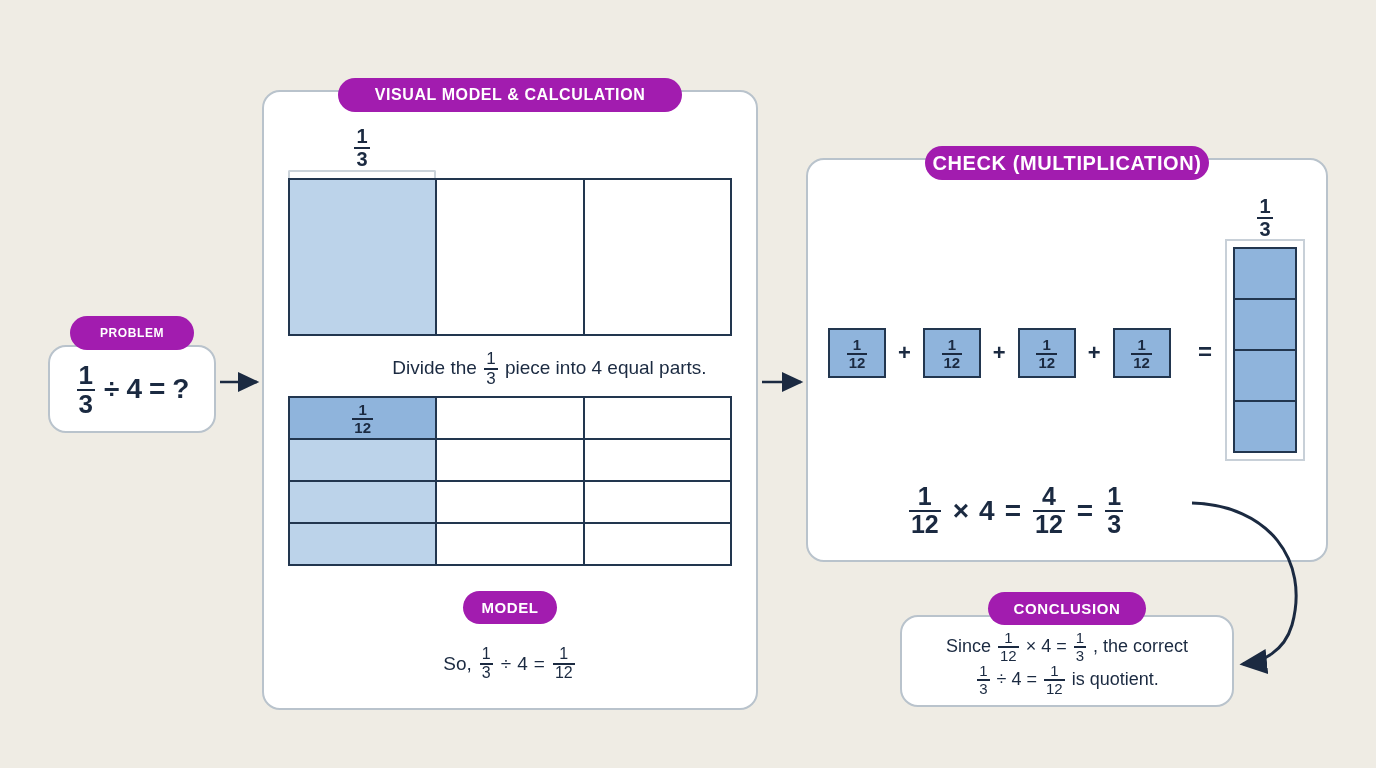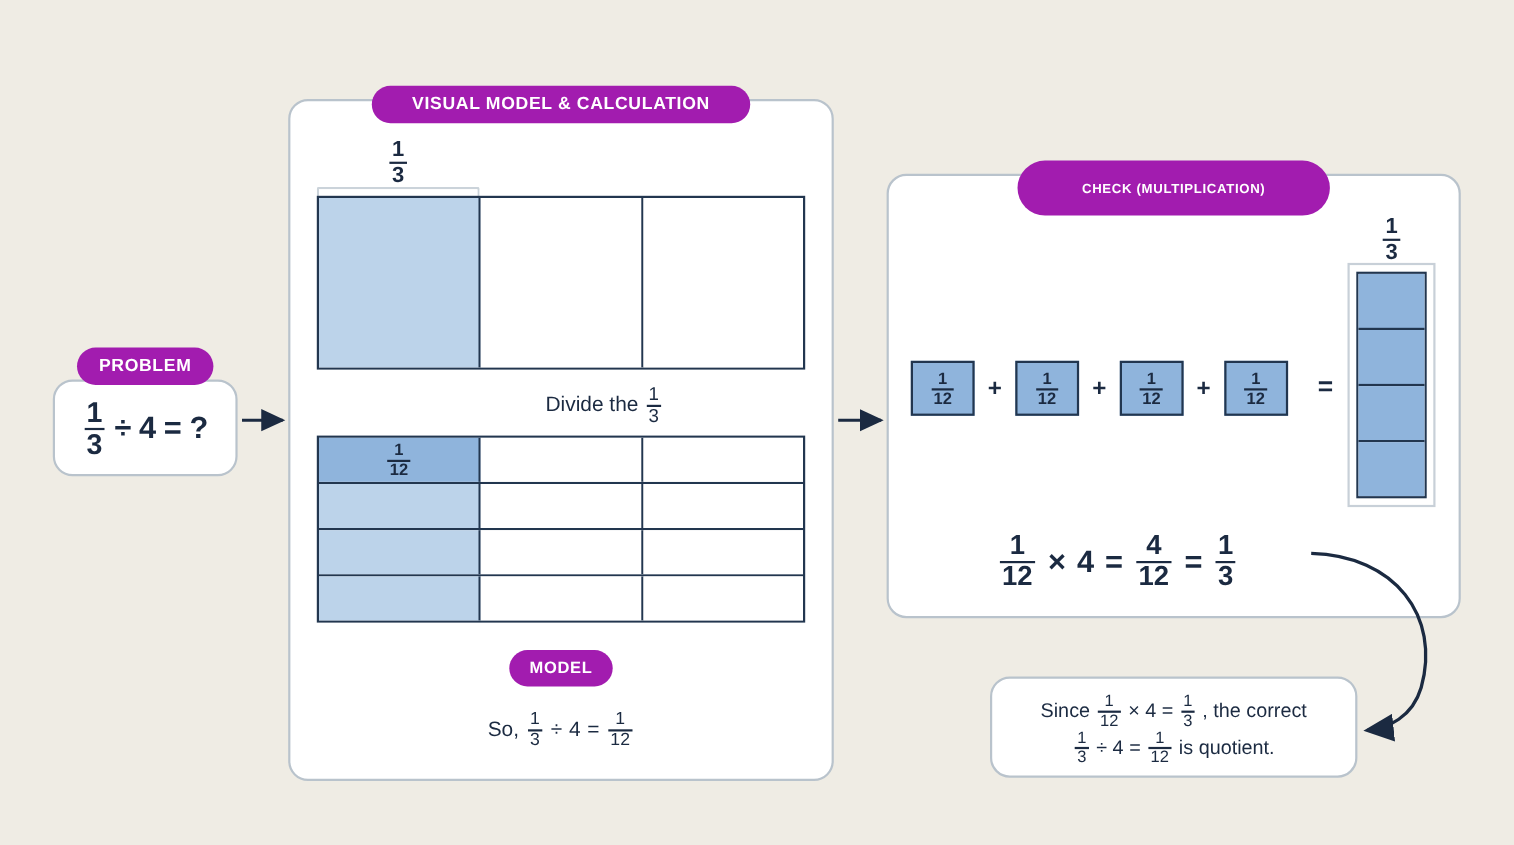--- a/index.html
+++ b/index.html
@@ -37,21 +37,21 @@
   .frac { display:inline-flex; flex-direction:column; align-items:center;
           vertical-align:middle; line-height:1; margin:0 2px; }
   .frac .num { padding:0 2px; }
   .frac .den { padding:0 2px; border-top:2px solid #1b2a41; margin-top:1px; }
 
   .eq { display:flex; align-items:center; justify-content:center; gap:7px;
         font-weight:bold; }
 
   
   #problem-panel { left:48px; top:345px; width:168px; height:88px; }
-  #problem-pill  { left:70px; top:316px; width:124px; height:34px; font-size:16px; }
+  #problem-pill  { left:70px; top:316px; width:124px; height:34px; font-size:12px; }
   #problem-eq    { position:absolute; inset:0; font-size:28px; }
   #problem-eq .frac { font-size:26px; }
 
   
   #visual-panel { left:262px; top:90px; width:496px; height:620px; }
   #visual-pill  { left:338px; top:78px; width:344px; height:34px; font-size:16px; }
 
   #bracket { position:absolute; left:288px; top:170px; width:148px; height:10px;
              border:2px solid #cbd3da; border-bottom:none; border-radius:2px 2px 0 0; }
   #bracket-label { position:absolute; left:288px; top:126px; width:148px;
@@ -81,21 +81,21 @@
   #grid .gcell .frac { font-size:15px; font-weight:bold; }
 
   #result-pill { left:463px; top:591px; width:94px; height:33px; font-size:15px; }
   #result-text { position:absolute; left:272px; top:632px; width:476px;
                  text-align:center; font-size:19px; line-height:1.45; }
   #result-text .frac { font-size:16px; }
   #result-line2 { display:flex; align-items:center; justify-content:center; gap:6px; margin-top:14px; }
 
   
   #check-panel { left:806px; top:158px; width:522px; height:404px; }
-  #check-pill  { left:925px; top:146px; width:284px; height:50px; font-size:12px; }
+  #check-pill  { left:925px; top:146px; width:284px; height:34px; font-size:20px; }
 
   #add-row { position:absolute; left:828px; top:328px; display:flex;
              align-items:center; gap:12px; }
   .tile { width:58px; height:50px; background:#8fb4dc; border:2px solid #22364f;
           display:flex; align-items:center; justify-content:center; }
   .tile .frac { font-size:15px; font-weight:bold; }
   .plus { font-size:22px; font-weight:bold; }
   #equals-sign { position:absolute; left:1198px; top:338px; font-size:24px; font-weight:bold; }
 
   
@@ -174,20 +174,21 @@
     <div class="cell"></div>
     <div class="cell"></div>
   </div>
 
   <div id="divide-text">
     <span>Divide the</span>
     <span class="frac">
       <span class="num">1</span>
       <span class="den">3</span>
     </span>
+    <span>piece into 4 equal parts.</span>
   </div>
 
   <div id="grid">
     <div class="row">
       <div class="gcell dark">
         <span class="frac">
           <span class="num">1</span>
           <span class="den">12</span>
         </span>
       </div>
@@ -290,20 +291,21 @@
       <span class="num">4</span>
       <span class="den">12</span>
     </span>
     <span>=</span>
     <span class="frac">
       <span class="num">1</span>
       <span class="den">3</span>
     </span>
   </div>
 
+  <div class="pill" id="conclusion-pill">CONCLUSION</div>
   <div class="panel" id="conclusion-panel"></div>
   <div id="conclusion-text">
     <div class="cline">
       <span>Since</span>
       <span class="frac">
         <span class="num">1</span>
         <span class="den">12</span>
       </span>
       <span>×</span>
       <span>4</span>

